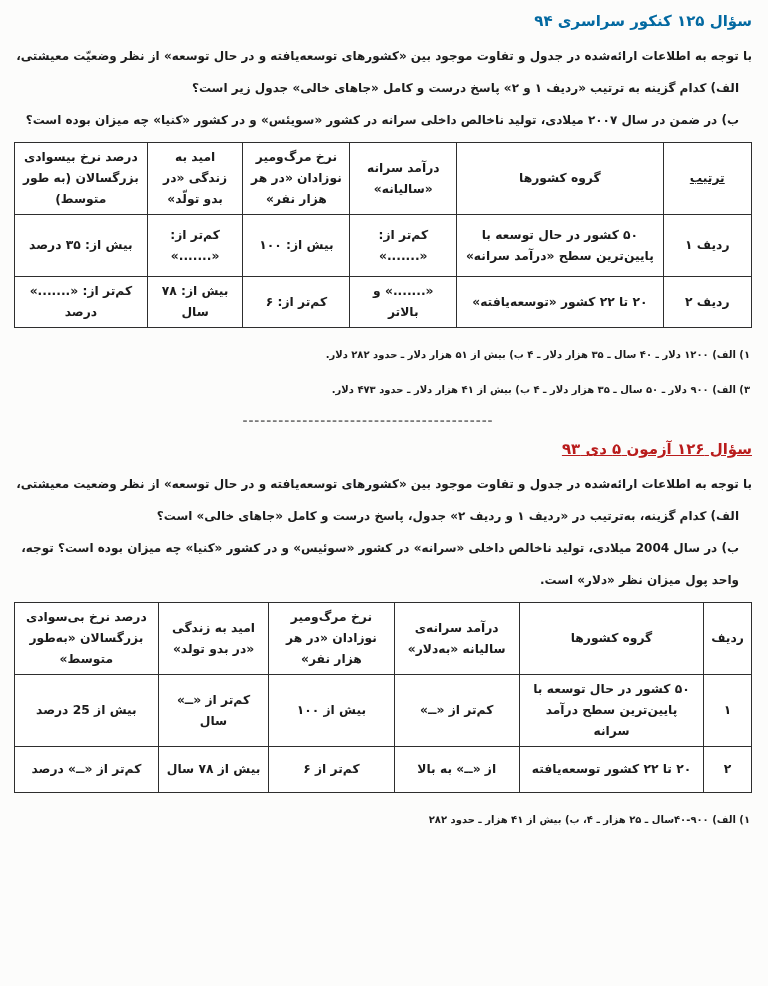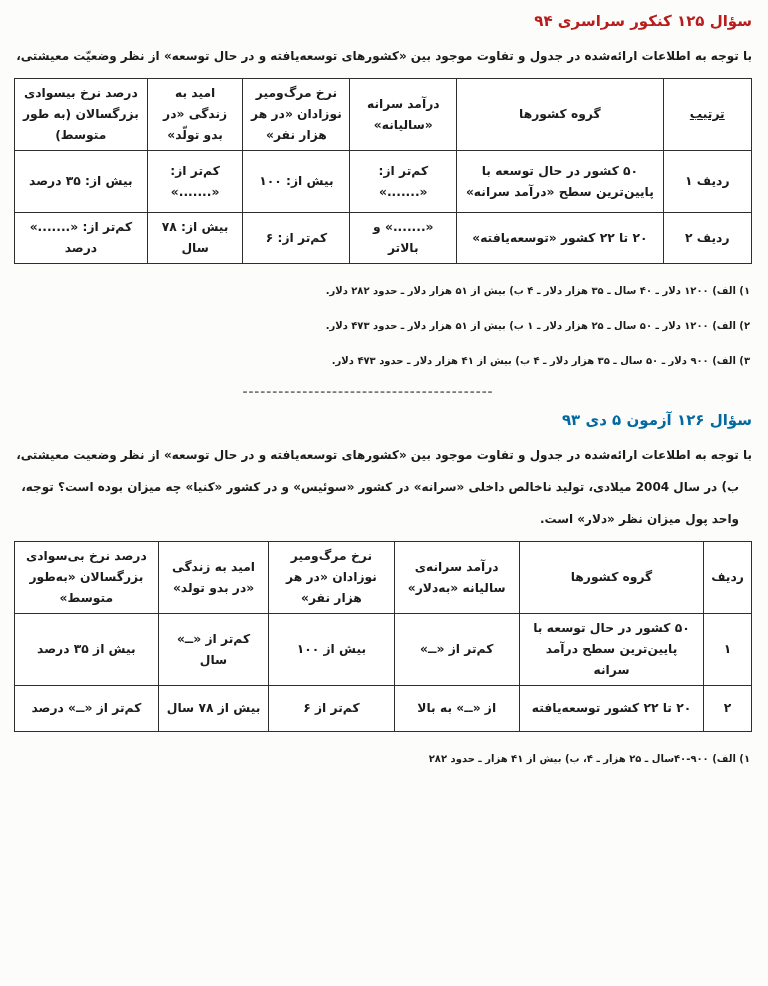--- a/index.html
+++ b/index.html
@@ -11,22 +11,22 @@
     direction: rtl;
   }
   .page { width: 768px; height: 986px; padding: 10px 16px 0 14px; position: relative; }
 
   .sec-title {
     font-size: 15px;
     font-weight: bold;
     text-align: right;
     margin: 2px 0 16px 0;
   }
-  .sec-title.blue  { color: #b91c1c; text-align: right; }
-  .sec-title.green { color: #0369a1; }
+  .sec-title.blue  { color: #0369a1; text-align: right; }
+  .sec-title.green { color: #b91c1c; text-decoration: underline; }
 
   .pline {
     font-size: 12px;
     font-weight: bold;
     line-height: 20px;
     text-align: right;
     margin-bottom: 12px;
   }
   .pline.indent { padding-right: 13px; }
 
@@ -87,20 +87,22 @@
     margin: 2px 30px 12px 0;
   }
 </style>
 </head>
 <body>
 
 <div class="page">
 
   <h2 class="sec-title blue">سؤال ۱۲۵ کنکور سراسری ۹۴</h2>
   <div class="pline">با توجه به اطلاعات ارائه‌شده در جدول و تفاوت موجود بین «کشورهای توسعه‌یافته و در حال توسعه» از نظر وضعیّت معیشتی،</div>
+  <div class="pline indent">الف) کدام گزینه به ترتیب «ردیف ۱ و ۲» پاسخ درست و کامل «جاهای خالی» جدول زیر است؟</div>
+  <div class="pline indent">ب) در ضمن در سال ۲۰۰۷ میلادی، تولید ناخالص داخلی سرانه در کشور «سویئس» و در کشور «کنیا» چه میزان بوده است؟</div>
 
   <table class="qtable t1">
     <tbody>
         <tr class="hdr">
       <th class="c-rank">ترتیب</th>
       <th class="c-group">گروه کشورها</th>
       <th class="c-income">درآمد سرانه «سالیانه»</th>
       <th class="c-mort">نرخ مرگ‌ومیر نوزادان «در هر هزار نفر»</th>
       <th class="c-life">امید به زندگی «در بدو تولّد»</th>
       <th class="c-illit">درصد نرخ بیسوادی بزرگسالان (به طور متوسط)</th>
@@ -119,48 +121,48 @@
       <td>«.......» و بالاتر</td>
       <td>کم‌تر از: ۶</td>
       <td>بیش از: ۷۸ سال</td>
       <td>کم‌تر از: «.......» درصد</td>
     </tr>
   </tbody>
     </table>
 
   <div class="options q125">
     <div class="option">۱) الف) ۱۲۰۰ دلار ـ ۴۰ سال ـ ۳۵ هزار دلار ـ ۴ ب) بیش از ۵۱ هزار دلار ـ حدود ۲۸۲ دلار.</div>
-    <div class="option">۲) الف) ۱۲۰۰ دلار ـ ۵۰ سال ـ ۲۵ هزار دلار ـ ۱ ب) بیش از ۵۱ هزار دلار ـ حدود ۴۷۳ دلار.</div>
     <div class="option">۳) الف) ۹۰۰ دلار ـ ۵۰ سال ـ ۳۵ هزار دلار ـ ۴ ب) بیش از ۴۱ هزار دلار ـ حدود ۴۷۳ دلار.</div>
   </div>
 
   <div class="q-divider">------------------------------------------</div>
 
   <h2 class="sec-title green">سؤال ۱۲۶ آزمون ۵ دی ۹۳</h2>
   <div class="pline">با توجه به اطلاعات ارائه‌شده در جدول و تفاوت موجود بین «کشورهای توسعه‌یافته و در حال توسعه» از نظر وضعیت معیشتی،</div>
+  <div class="pline indent">الف) کدام گزینه، به‌ترتیب در «ردیف ۱ و ردیف ۲» جدول، پاسخ درست و کامل «جاهای خالی» است؟</div>
   <div class="pline indent">ب) در سال 2004 میلادی، تولید ناخالص داخلی «سرانه» در کشور «سوئیس» و در کشور «کنیا» چه میزان بوده است؟ توجه،</div>
   <div class="pline indent">واحد پول میزان نظر «دلار» است.</div>
 
   <table class="qtable t2">
     <tbody>
         <tr class="hdr">
       <th class="c-rank">ردیف</th>
       <th class="c-group">گروه کشورها</th>
       <th class="c-income">درآمد سرانه‌ی سالیانه «به‌دلار»</th>
       <th class="c-mort">نرخ مرگ‌ومیر نوزادان «در هر هزار نفر»</th>
       <th class="c-life">امید به زندگی «در بدو تولد»</th>
       <th class="c-illit">درصد نرخ بی‌سوادی بزرگسالان «به‌طور متوسط»</th>
     </tr>
     <tr class="r1">
       <td>۱</td>
       <td>۵۰ کشور در حال توسعه با پایین‌ترین سطح درآمد سرانه</td>
       <td>کم‌تر از «ــ»</td>
       <td>بیش از ۱۰۰</td>
       <td>کم‌تر از «ــ» سال</td>
-      <td>بیش از ۳۵ درصد</td>
+      <td>بیش از 25 درصد</td>
     </tr>
     <tr class="r2">
       <td>۲</td>
       <td>۲۰ تا ۲۲ کشور توسعه‌یافته</td>
       <td>از «ــ» به بالا</td>
       <td>کم‌تر از ۶</td>
       <td>بیش از ۷۸ سال</td>
       <td>کم‌تر از «ــ» درصد</td>
     </tr>
   </tbody>

